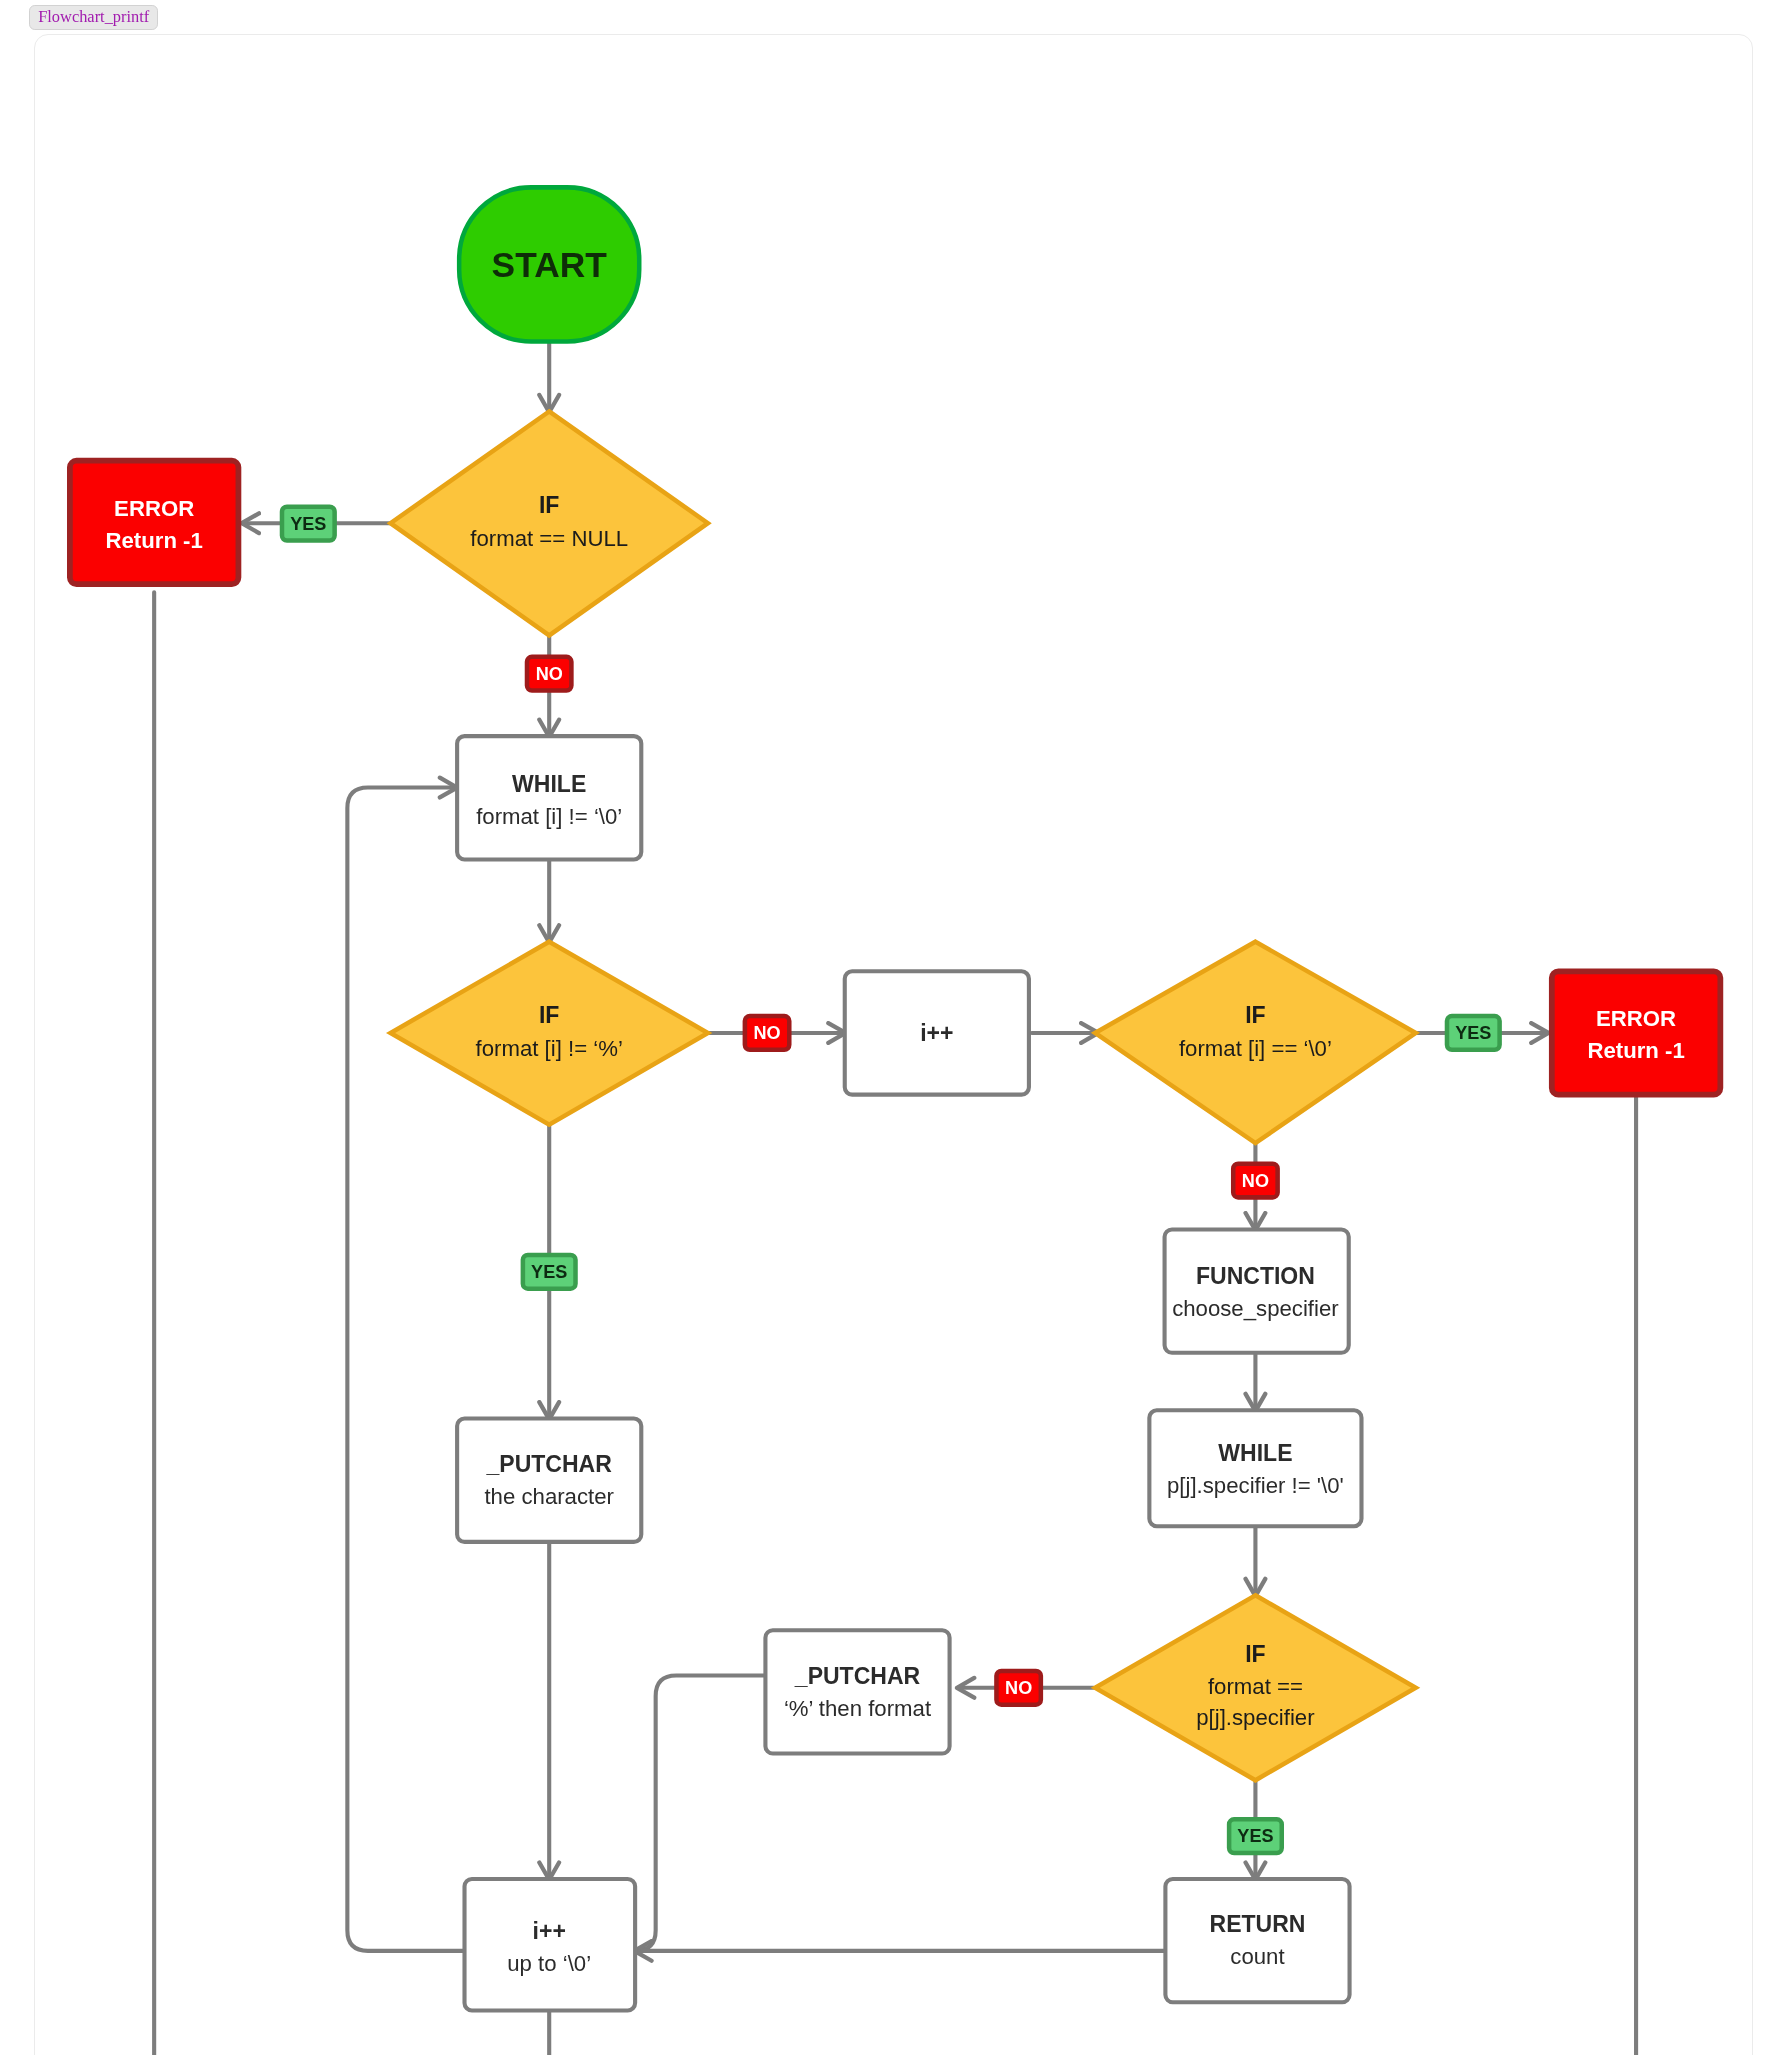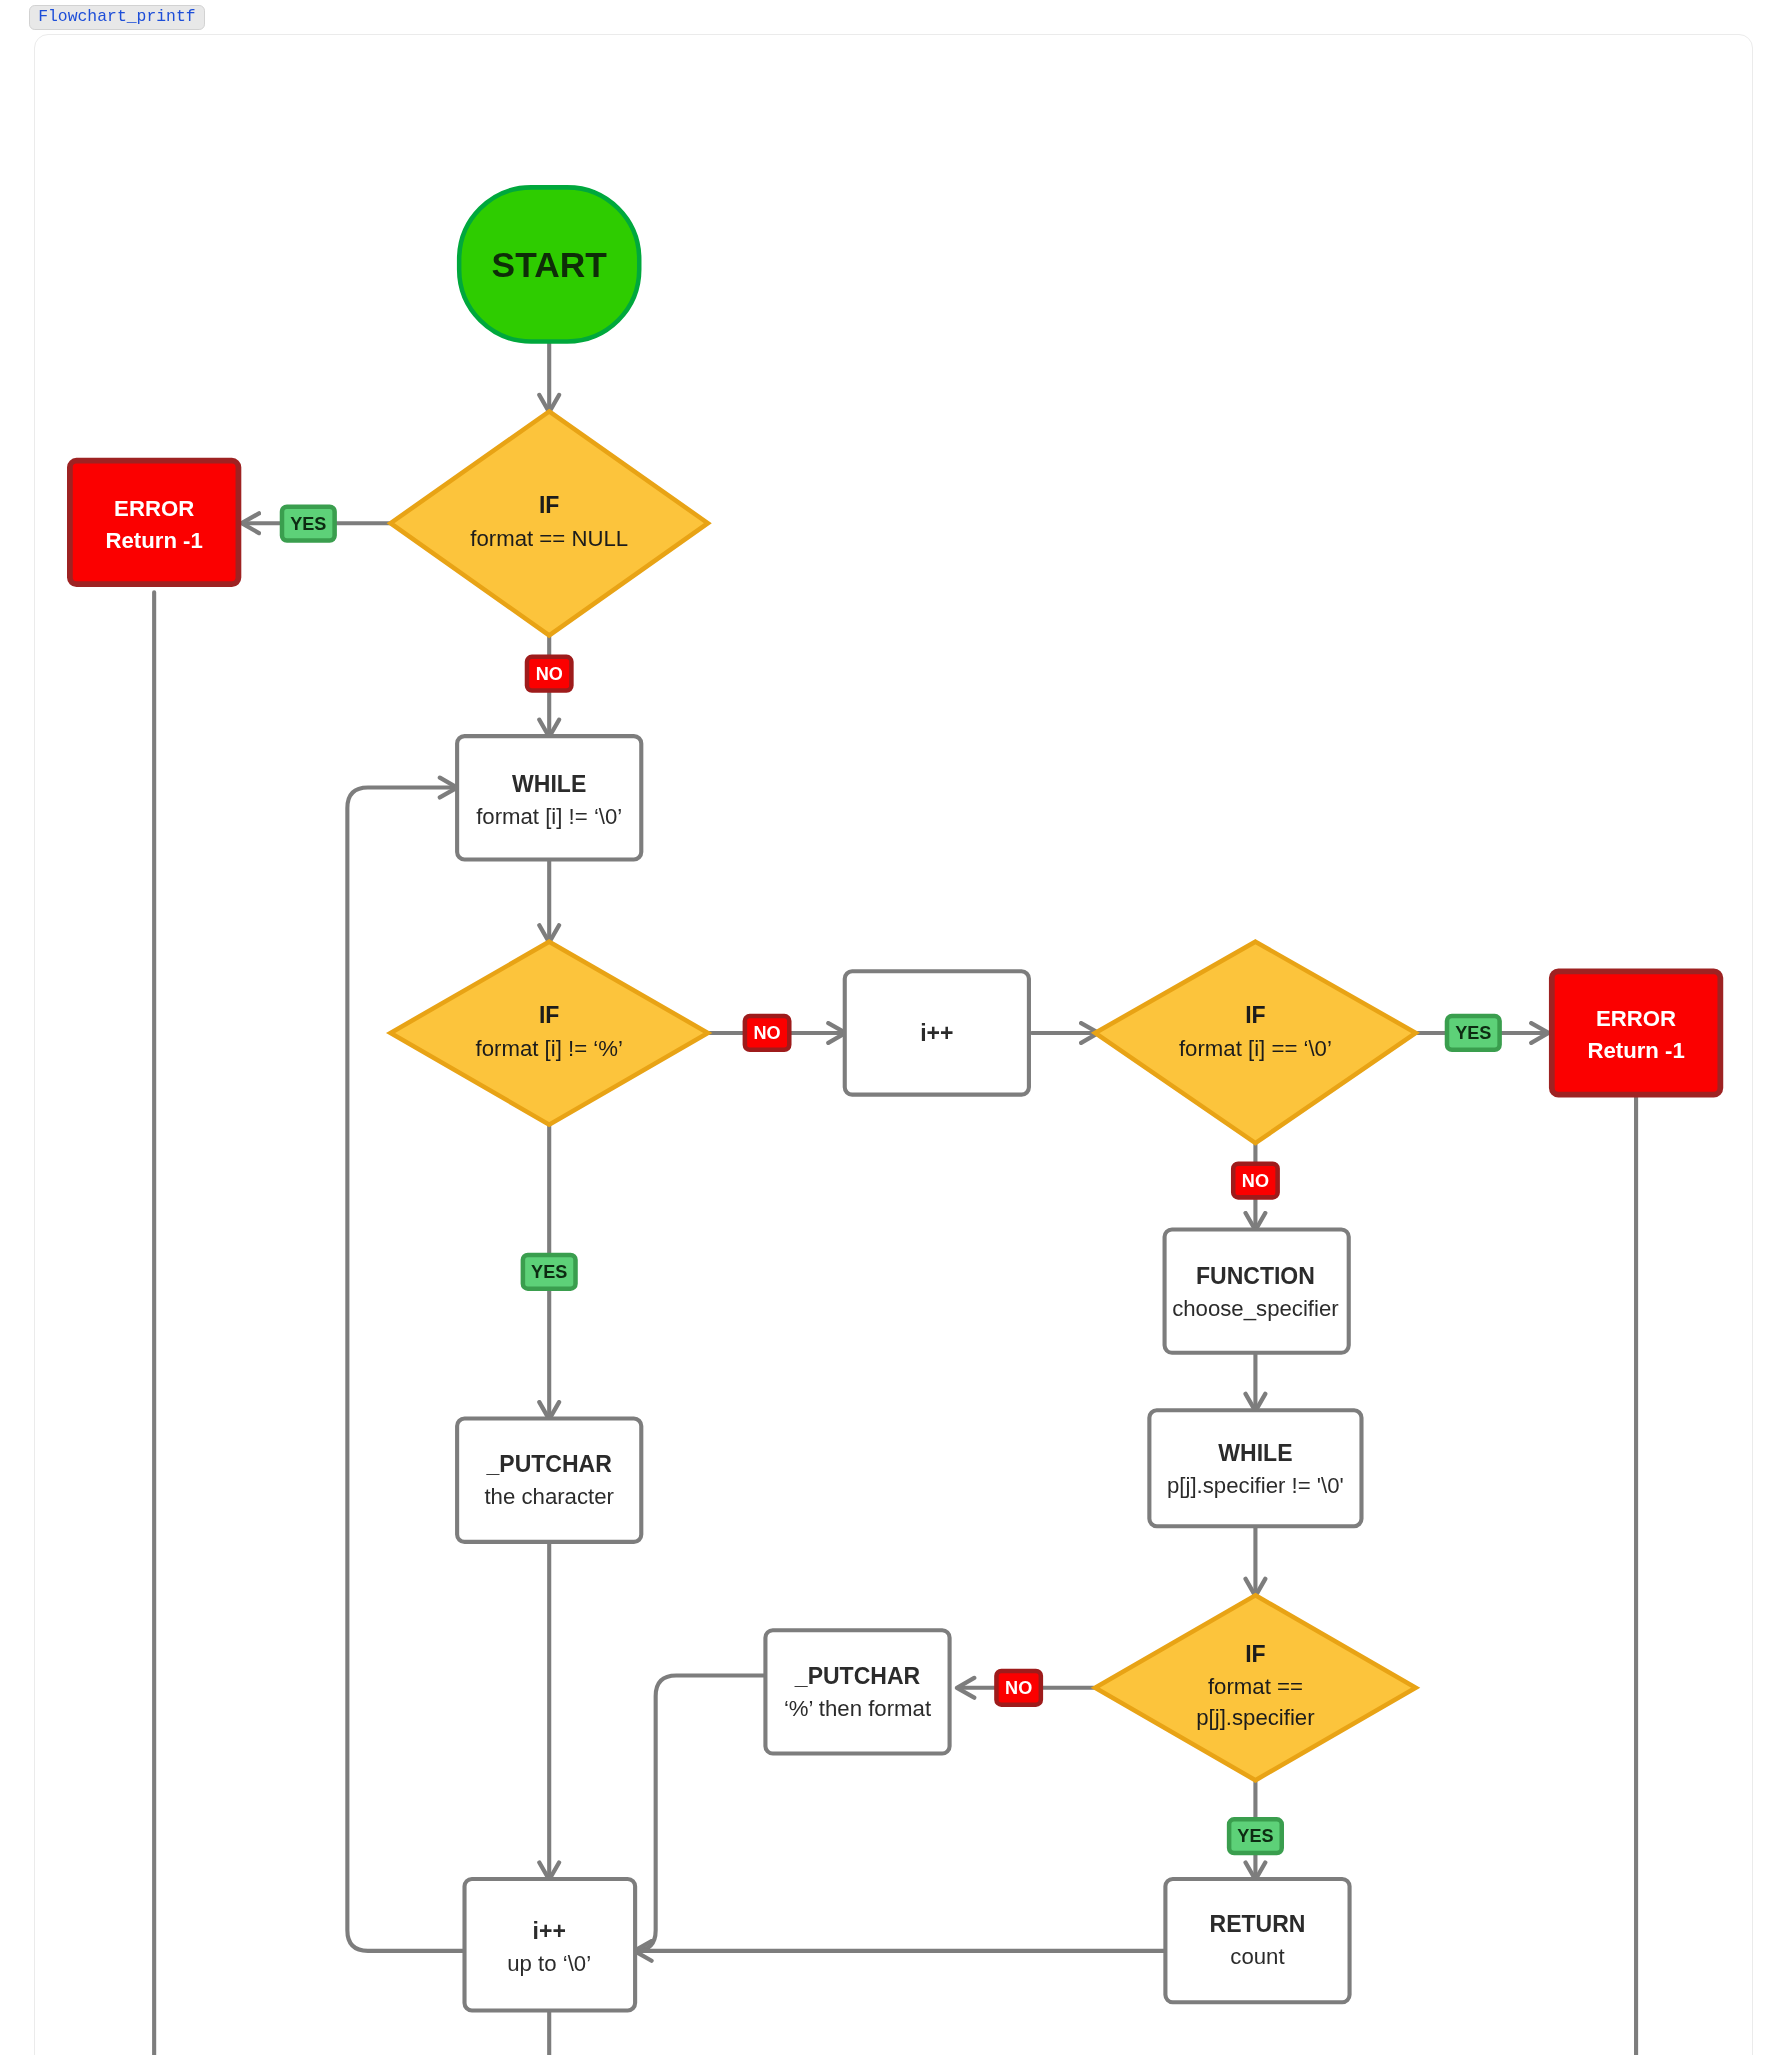--- a/index.html
+++ b/index.html
@@ -19,22 +19,22 @@
   #title-chip {
     position: absolute;
     left: 29px;
     top: 5px;
     background: #e8e8e8;
     border: 0.8px solid #d2d2d2;
     border-radius: 5.8px;
     padding: 2.9px 8.2px 4.1px 8.2px;
     font-size: 16.4px;
     line-height: 1;
-    color: #1d4ed8;
-    font-family: Liberation Mono, monospace;
+    color: #a21caf;
+    font-family: Liberation Serif, serif;
     white-space: nowrap;
     z-index: 20;
   }
   
   #canvas-frame {
     position: absolute;
     left: 34px;
     top: 34px;
     width: 1719px;
     height: 2426px;

